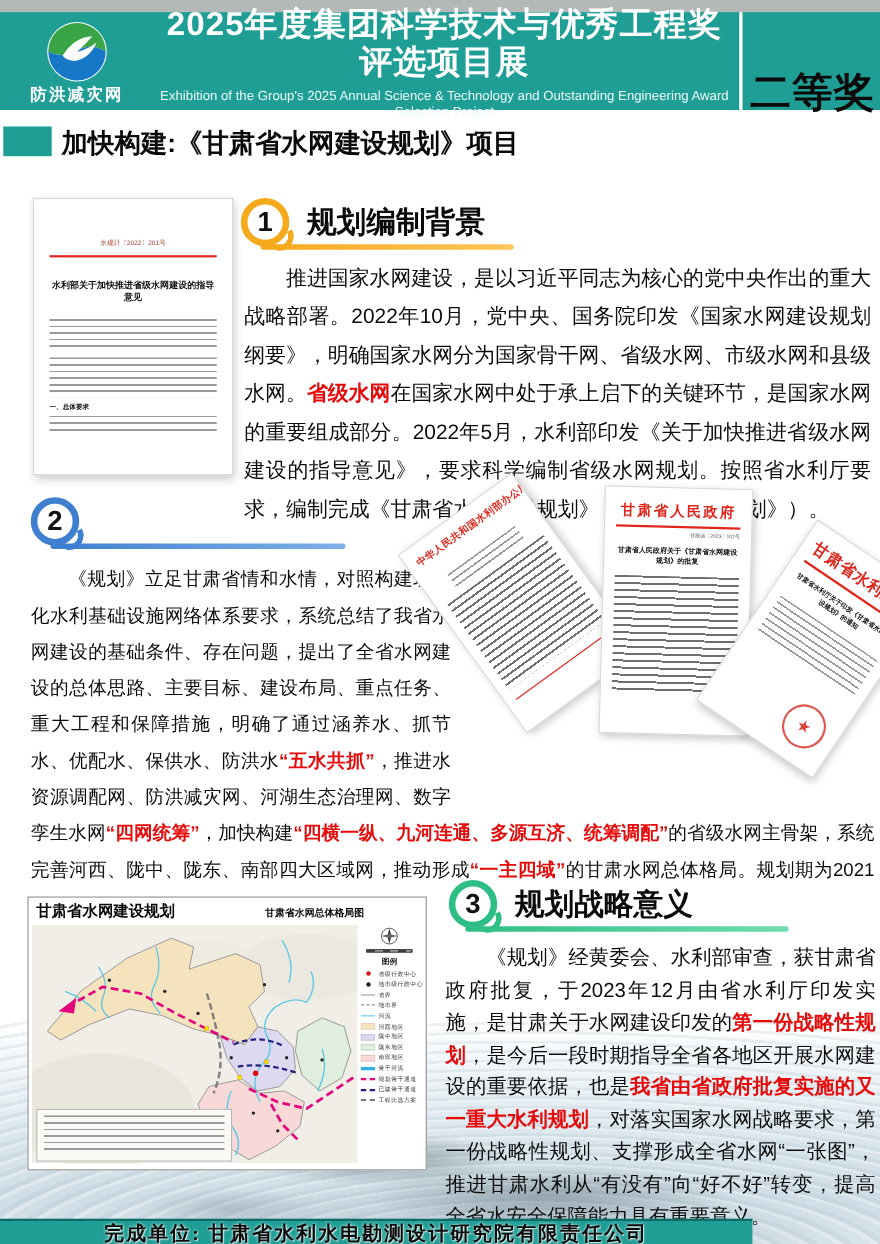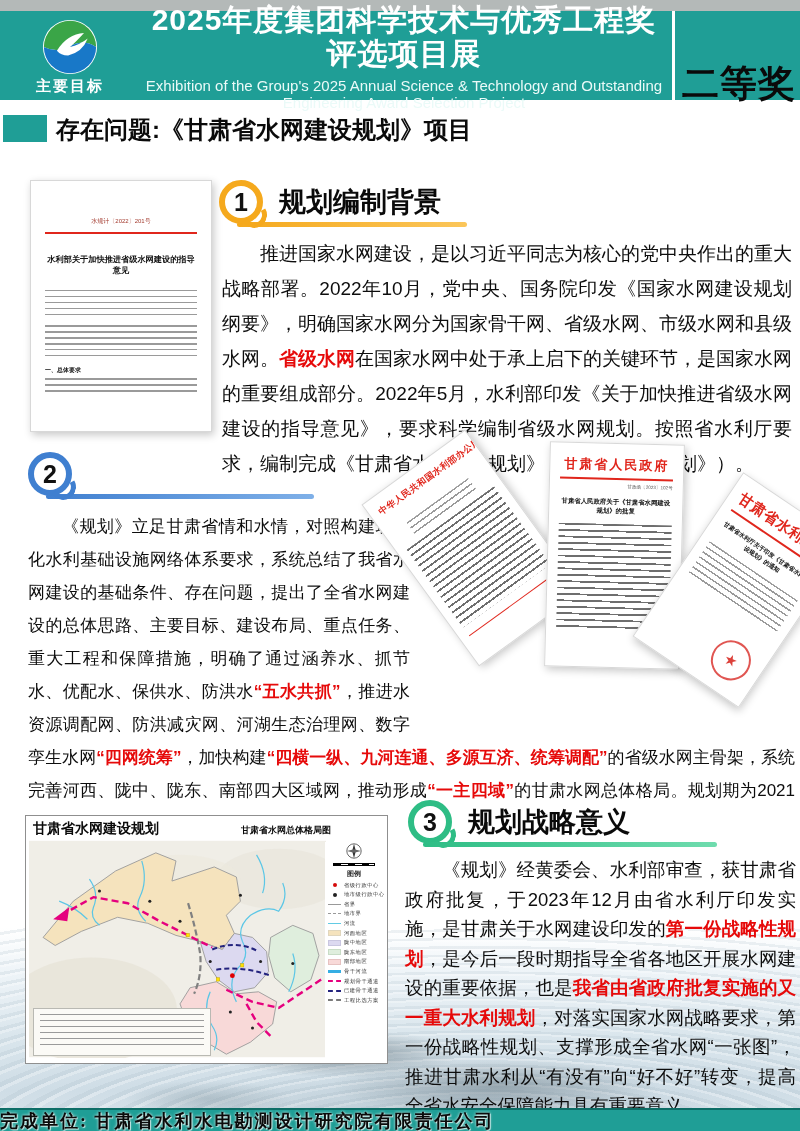--- a/index.html
+++ b/index.html
@@ -7,21 +7,21 @@
   .page { position:relative; width:800px; height:1131px; background:#fff; margin:0 auto; overflow:hidden; }
 
   
   .top-strip { position:absolute; left:0; top:0; width:800px; height:11px; background:#b4b9b8; }
   .header { position:absolute; left:0; top:11px; width:800px; height:89px; background:var(--teal,#1f9e96); }
   .logo-wrap { position:absolute; left:18px; top:6px; width:104px; text-align:center; }
   .logo-circle { width:56px; height:56px; margin:2px auto 0; display:block; }
   .logo-text { color:#fff; font-weight:700; font-size:15px; letter-spacing:2px; margin-top:2px; }
   .head-titles { position:absolute; left:140px; top:0; width:528px; height:91px; display:flex; flex-direction:column; justify-content:center; text-align:center; }
   .head-main { color:#fff; font-weight:700; font-size:30px; letter-spacing:1px; line-height:1.15; }
-  .head-sub { color:#eafaf8; font-size:15px; margin-top:5px; }
+  .head-sub { color:#eafaf8; font-size:12px; margin-top:5px; }
   .head-divider { position:absolute; left:672px; top:0; width:3px; height:89px; background:#fff; }
   .award { position:absolute; left:678px; top:0; width:122px; height:89px; display:flex; align-items:center; justify-content:center; color:#0a0a0a; font-weight:800; font-size:37px; letter-spacing:1px;margin-top:28px; }
 
   
   .title-row { position:absolute; left:0; top:112px; width:800px; height:34px; }
   .title-swatch { position:absolute; left:3px; top:3px; width:44px; height:27px; background:var(--teal,#1f9e96); }
   .project-title { position:absolute; left:56px; top:2px; font-size:24px; font-weight:800; color:#0a0a0a; }
 
   
   .sec-head { position:absolute; display:flex; align-items:center; }
@@ -95,52 +95,52 @@
 
   
   .water-bg { position:absolute; left:0; top:928px; width:800px; height:203px; z-index:0;
     background:
       radial-gradient(ellipse 170px 34px at 43% 62%, rgba(70,88,98,.50), transparent 70%),
       radial-gradient(ellipse 230px 40px at 62% 78%, rgba(86,104,114,.45), transparent 72%),
       radial-gradient(ellipse 120px 26px at 26% 84%, rgba(120,140,150,.35), transparent 70%),
       radial-gradient(ellipse 420px 70px at 55% 98%, rgba(140,160,172,.40), transparent 78%),
       repeating-radial-gradient(ellipse 320px 90px at 60% 115%, rgba(255,255,255,.28) 0 7px, rgba(160,180,192,.18) 7px 16px, transparent 16px 30px),
       linear-gradient(180deg,#ffffff 0%,#eef4f8 22%,#d9e5ec 55%,#cfdde6 80%,#d8e4eb 100%); }
-  .footer { position:absolute; left:0; top:1108px; width:800px; height:23px; background:var(--teal,#1f9e96); border-top:2px solid #0d6d66; z-index:4; display:flex; align-items:center; }
+  .footer { position:absolute; left:0; top:1108px; width:684px; height:23px; background:var(--teal,#1f9e96); border-top:2px solid #0d6d66; z-index:4; display:flex; align-items:center; justify-content:center; }
   .footer-text { font-family:"Liberation Serif","DejaVu Serif",serif; font-weight:700; font-size:18px; letter-spacing:2px; color:#0b0b0b; text-shadow:0 0 3px rgba(255,255,255,.9), 1px 1px 0 rgba(255,255,255,.6); }
 </style>
 </head>
 <body>
 
 <div class="page">
 
   <div class="water-bg"></div>
 
   <div class="top-strip"></div>
   <div class="header">
     <div class="logo-wrap">
       <svg class="logo-circle" viewBox="0 0 60 60">
         <circle cx="30" cy="30" r="29" fill="#ffffff"></circle>
         <path d="M30,2 A28,28 0 0 1 58,30 Q44,21 30,29 Q16,37 2,30 A28,28 0 0 1 30,2 Z" fill="#3aa547"></path>
         <path d="M2,30 Q16,37 30,29 Q44,21 58,30 A28,28 0 0 1 2,30 Z" fill="#1878c8"></path>
         <path d="M16,34 Q27,16 45,15 Q36,25 30,30 Q40,28 49,21 Q43,36 28,39 Q20,39 16,34 Z" fill="#ffffff"></path>
       </svg>
-      <div class="logo-text">主要目标</div>
+      <div class="logo-text">防洪减灾网</div>
     </div>
     <div class="head-titles">
       <div class="head-main">2025年度集团科学技术与优秀工程奖评选项目展</div>
       <div class="head-sub">Exhibition of the Group's 2025 Annual Science &amp; Technology and Outstanding Engineering Award Selection Project</div>
     </div>
     <div class="head-divider"></div>
     <div class="award">二等奖</div>
   </div>
 
   <div class="title-row">
     <div class="title-swatch"></div>
-    <div class="project-title">存在问题:《甘肃省水网建设规划》项目</div>
+    <div class="project-title">加快构建:《甘肃省水网建设规划》项目</div>
   </div>
 
   <div class="doc doc-mwr">
     <div class="mwr-number">水规计〔2022〕201号</div>
     <div class="red-rule mwr-rule"></div>
     <div class="mwr-title">水利部关于加快推进省级水网建设的指导意见</div>
     <div class="lines light" style="height:30px; margin-top:14px;"></div>
     <div class="lines light" style="height:36px; margin-top:5px;"></div>
     <div class="mwr-sub">一、总体要求</div>
     <div class="lines light" style="height:18px;"></div>

